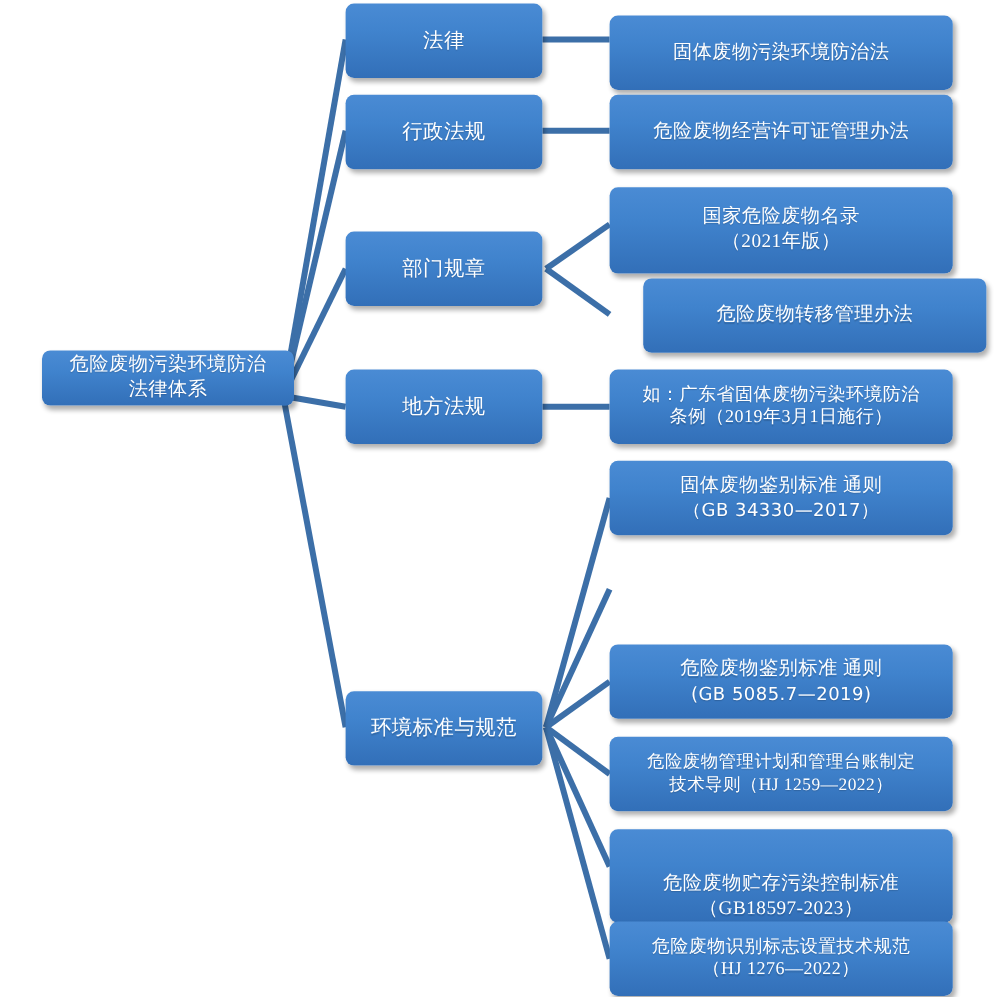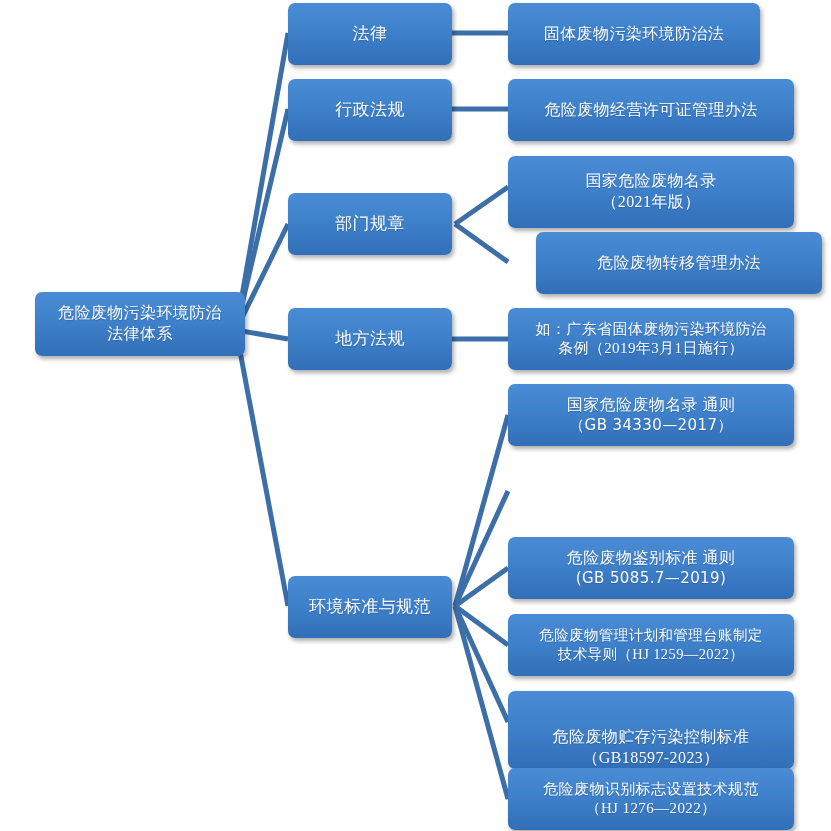--- a/index.html
+++ b/index.html
@@ -67,21 +67,21 @@
 
       <line x1="455" y1="606" x2="508" y2="415"></line>
       <line x1="455" y1="606" x2="508" y2="491"></line>
       <line x1="455" y1="606" x2="508" y2="568"></line>
       <line x1="455" y1="606" x2="508" y2="645"></line>
       <line x1="455" y1="606" x2="508" y2="722"></line>
       <line x1="455" y1="606" x2="508" y2="799"></line>
     </g>
   </svg>
 
-  <div class="node root" style="left:35px;top:292px;width:210px;height:64px;">
+  <div class="node root" style="left:35px;top:292px;width:210px;height:46px;">
     <span class="txt">
       <span class="l1">危险废物污染环境防治</span>
       <span class="l2">法律体系</span>
     </span>
   </div>
 
   <div class="node lvl2" style="left:288px;top:3px;width:164px;height:62px;text-align:center;">
     <span class="txt">法律</span>
   </div>
 
@@ -94,21 +94,21 @@
   </div>
 
   <div class="node lvl2" style="left:288px;top:308px;width:164px;height:62px;">
     <span class="txt">地方法规</span>
   </div>
 
   <div class="node lvl2" style="left:288px;top:576px;width:164px;height:62px;">
     <span class="txt">环境标准与规范</span>
   </div>
 
-  <div class="node lvl3" style="left:508px;top:3px;width:252px;height:62px;">
+  <div class="node lvl3" style="left:508px;top:13px;width:286px;height:62px;">
     <span class="txt">
       <span class="l1">固体废物污染环境防治法</span>
     </span>
   </div>
 
   <div class="node lvl3" style="left:508px;top:79px;width:286px;height:62px;">
     <span class="txt">
       <span class="l1">危险废物经营许可证管理办法</span>
     </span>
   </div>
@@ -128,21 +128,21 @@
 
   <div class="node lvl3 sm" style="left:508px;top:308px;width:286px;height:62px;">
     <span class="txt">
       <span class="l1">如：广东省固体废物污染环境防治</span>
       <span class="l2">条例（2019年3月1日施行）</span>
     </span>
   </div>
 
   <div class="node lvl3" style="left:508px;top:384px;width:286px;height:62px;">
     <span class="txt">
-      <span class="l1">国家危险废物名录 通则</span>
+      <span class="l1">固体废物鉴别标准 通则</span>
       <span class="l2 code">（GB 34330—2017）</span>
     </span>
   </div>
 
 
   <div class="node lvl3" style="left:508px;top:537px;width:286px;height:62px;">
     <span class="txt">
       <span class="l1">危险废物鉴别标准 通则</span>
       <span class="l2 code">(GB 5085.7—2019)</span>
     </span>

